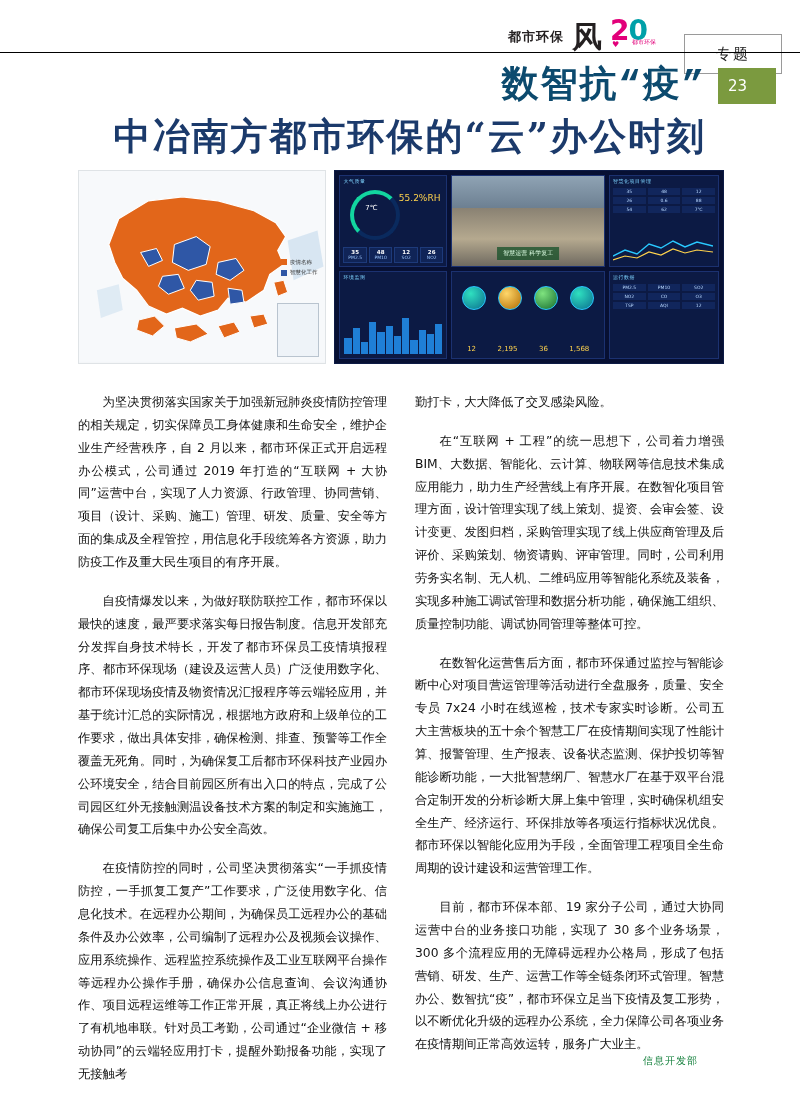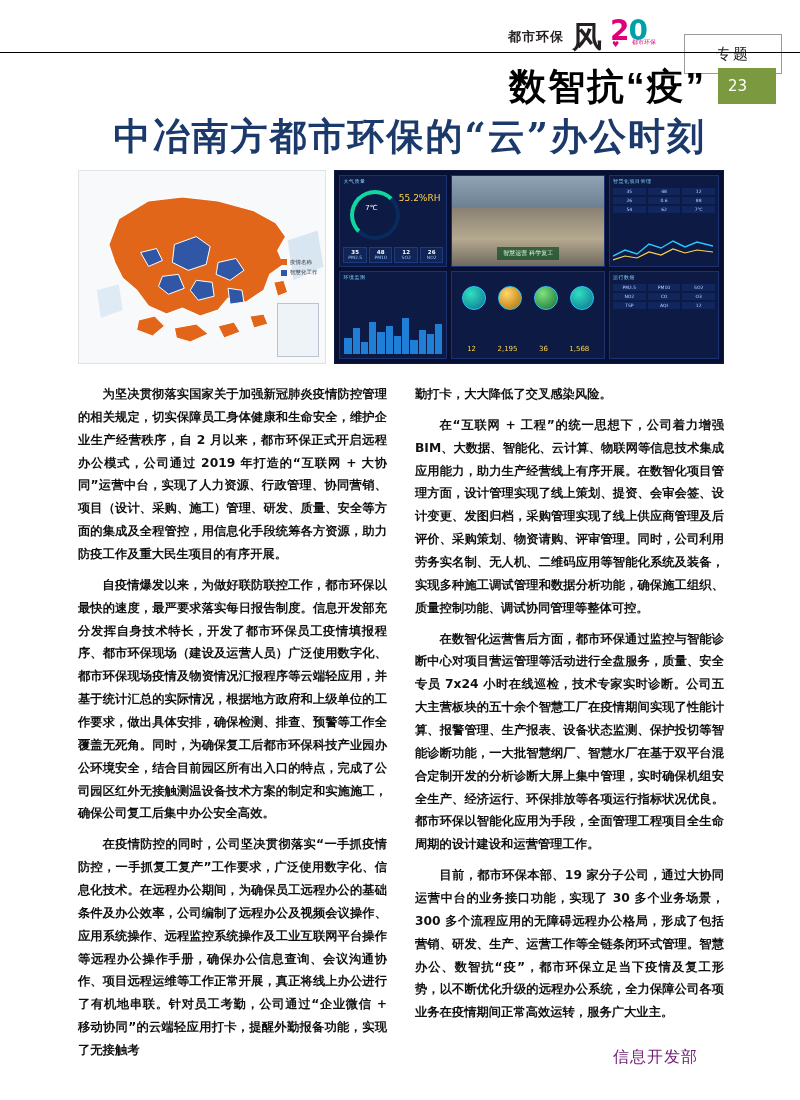--- a/index.html
+++ b/index.html
@@ -131,24 +131,24 @@
   .title-block {
     position: absolute;
     left: 0;
     top: 62px;
     width: 730px;
     text-align: right;
     padding-right: 24px;
     box-sizing: border-box;
   }
   .title-line1 {
-    font-family: Liberation Sans, sans-serif;
+    font-family: Liberation Mono, monospace;
     font-weight: bold;
     font-size: 37px;
-    color: #000000;
+    color: #0c4a6e;
     letter-spacing: 2px;
     line-height: 1.35;
   }
   .title-line2 {
     font-family: "DejaVu Serif", "Liberation Serif", serif;
     font-weight: bold;
     font-size: 37px;
     color: #1b3a6b;
     letter-spacing: 2px;
     line-height: 1.35;
@@ -363,30 +363,29 @@
   }
   .col {
     width: 309px;
     font-size: 12.3px;
     line-height: 1.86;
     color: #111;
     text-align: justify;
     font-family: "DejaVu Sans", "Liberation Sans", sans-serif;
   }
   .col p {
-    margin: 8px 0 0 0;
+    margin: 16px 0 0 0;
     text-indent: 2em;
-    font-weight: bold;
   }
   .signature {
     position: absolute;
     right: 78px;
     bottom: 32px;
-    font-size: 16px;
-    color: #701a75;
+    font-size: 10px;
+    color: #15803d;
     letter-spacing: 1px;
   }
 </style>
 </head>
 <body>
 
 <div class="page">
 
   <div class="masthead">
     <div class="brand-group">

